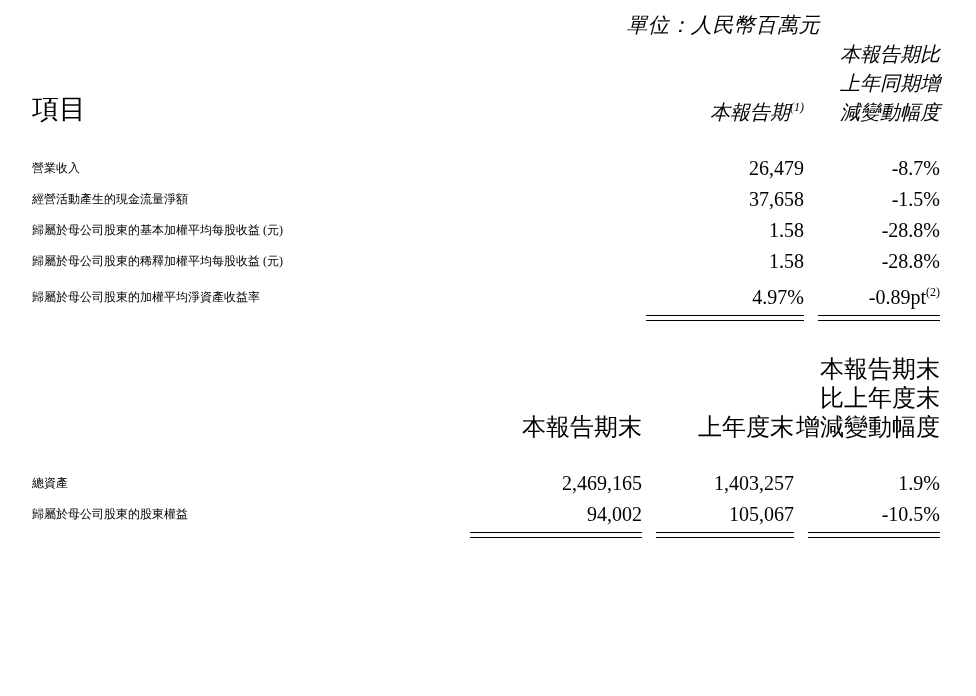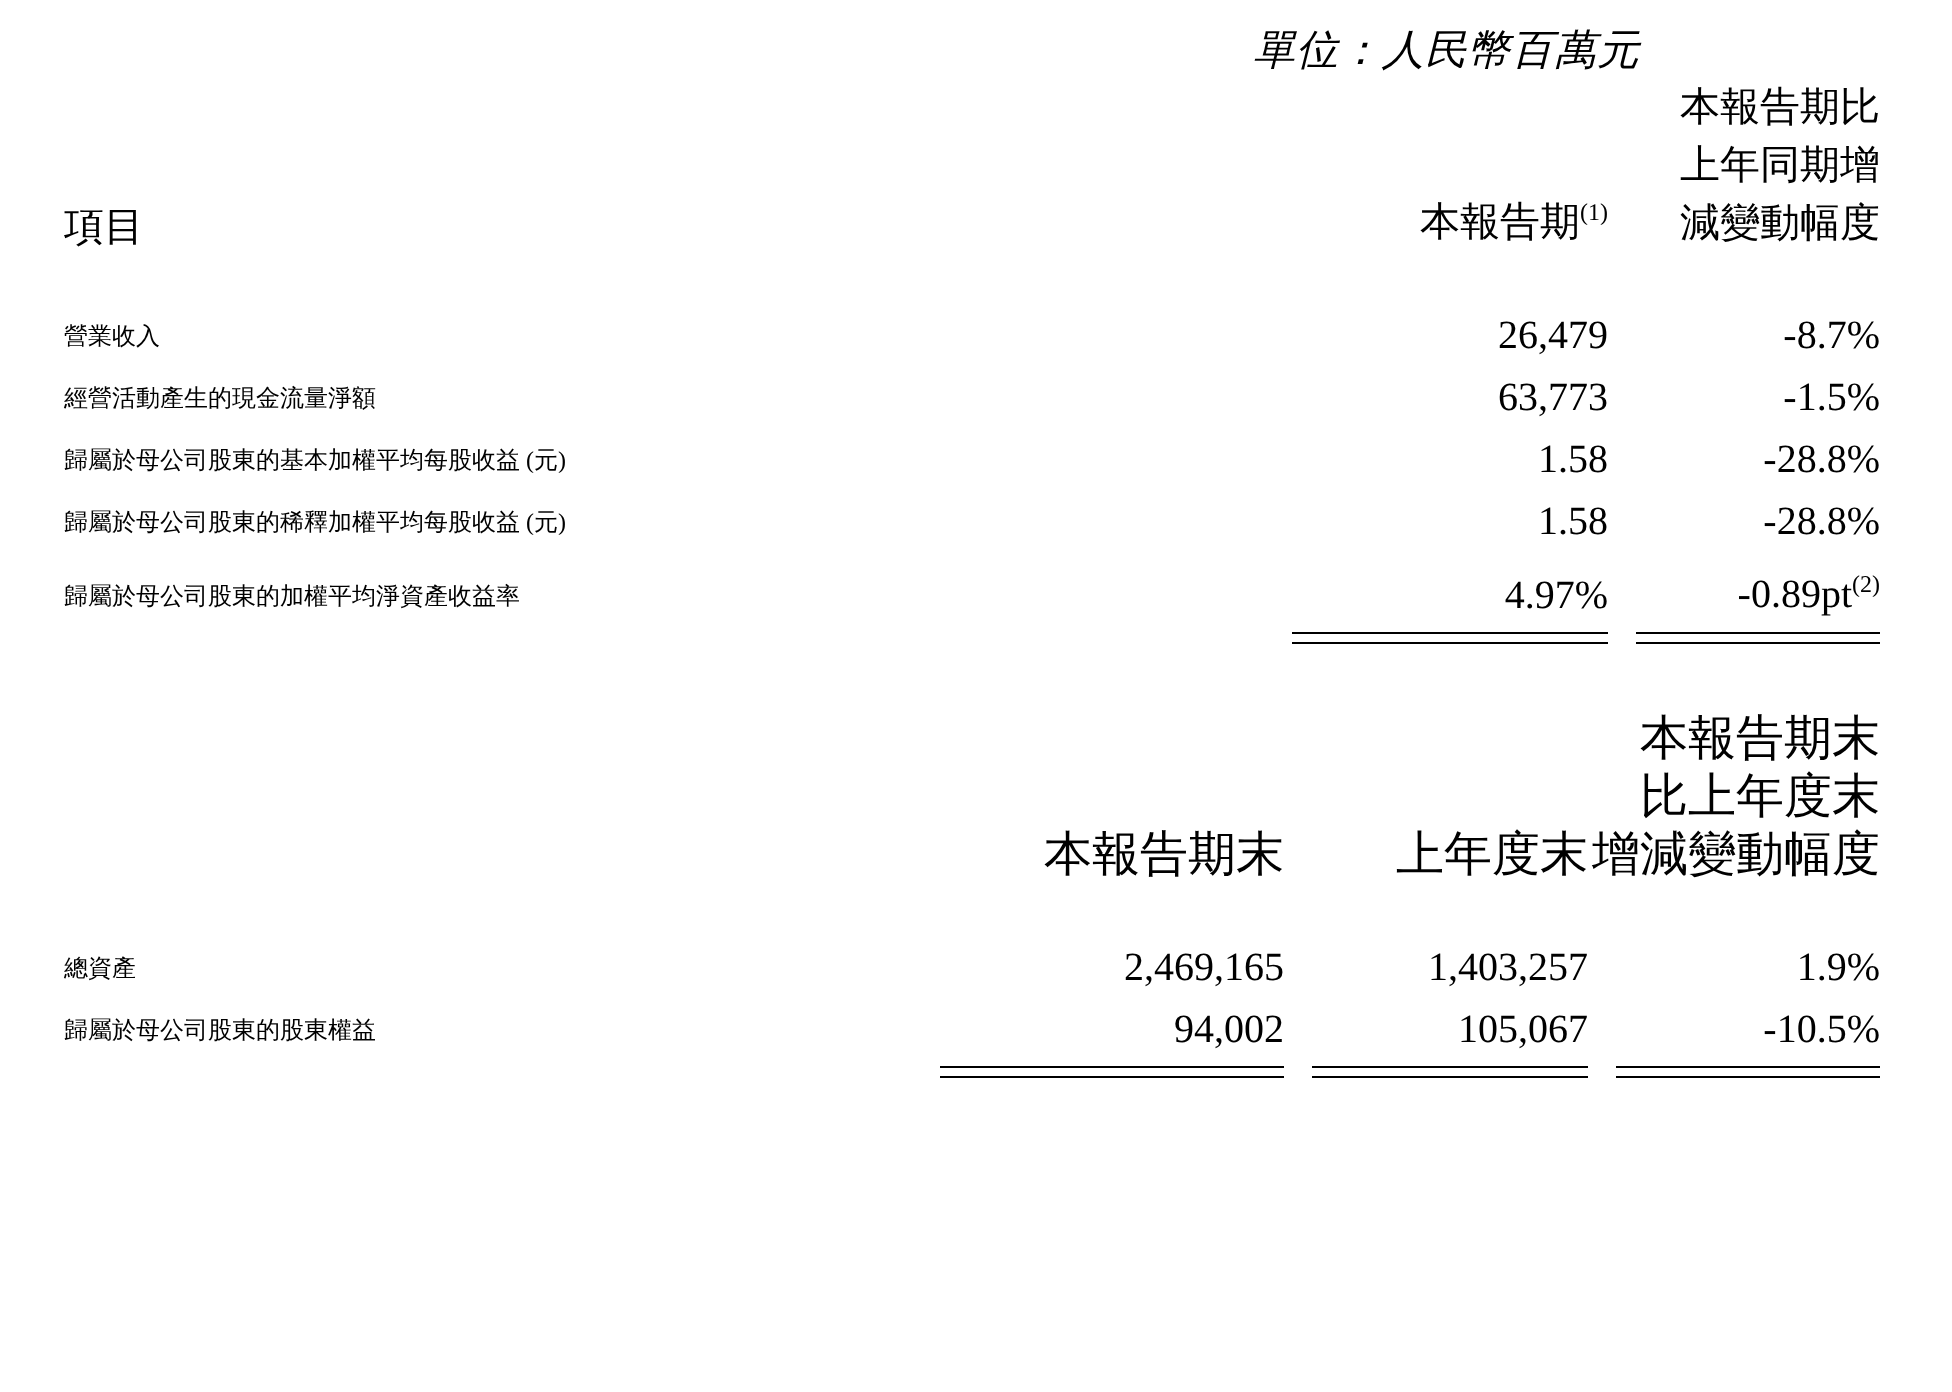--- a/index.html
+++ b/index.html
@@ -46,25 +46,26 @@
   .col-num1   { width: 172px; }
   .col-num2   { width: 136px; }
 
   .hdr-cell {
     text-align: right;
     font-weight: bold;
     font-size: 20px;
     line-height: 29px;
     padding-right: 2px;
     white-space: nowrap;
+    font-style: italic;
   }
   .hdr-cell .line { display: block; }
   .hdr-item {
     font-weight: bold;
-    font-size: 20px;
+    font-size: 27px;
     text-align: left;
     vertical-align: bottom;
   }
   .sup { font-size: 12px; vertical-align: super; }
 
   .spacer-row td { height: 26px; }
 
   .lbl {
     font-size: 12px;
     line-height: 31px;
@@ -143,21 +144,21 @@
           <td></td>
         </tr>
 
       <tr>
         <td class="lbl">營業收入</td>
         <td class="num">26,479</td>
         <td class="num plain">-8.7%</td>
       </tr>
       <tr>
         <td class="lbl">經營活動產生的現金流量淨額</td>
-        <td class="num">63,773</td>
+        <td class="num">37,658</td>
         <td class="num plain">-1.5%</td>
       </tr>
       <tr>
         <td class="lbl">歸屬於母公司股東的基本加權平均每股收益 (元)</td>
         <td class="num">1.58</td>
         <td class="num plain">-28.8%</td>
       </tr>
       <tr>
         <td class="lbl">歸屬於母公司股東的稀釋加權平均每股收益 (元)</td>
         <td class="num">1.58</td>

